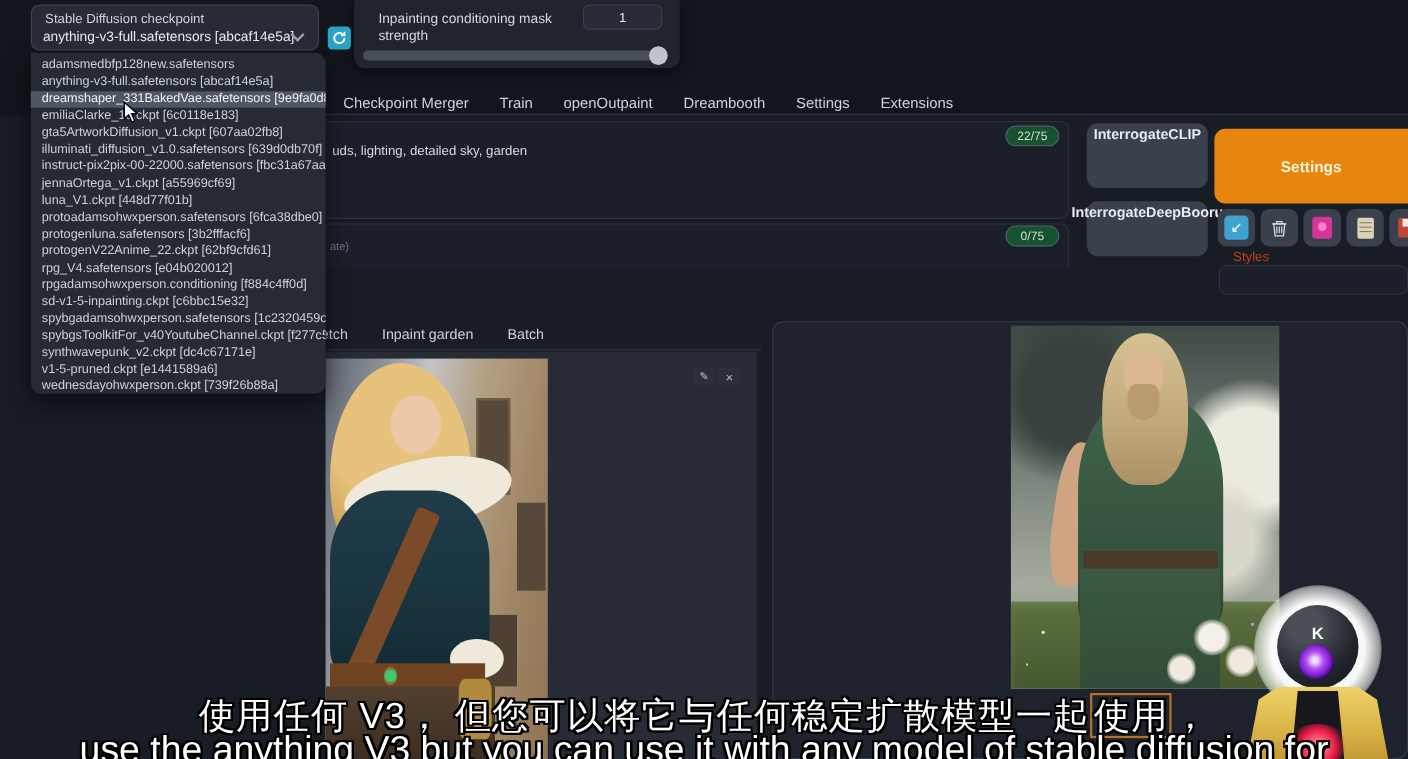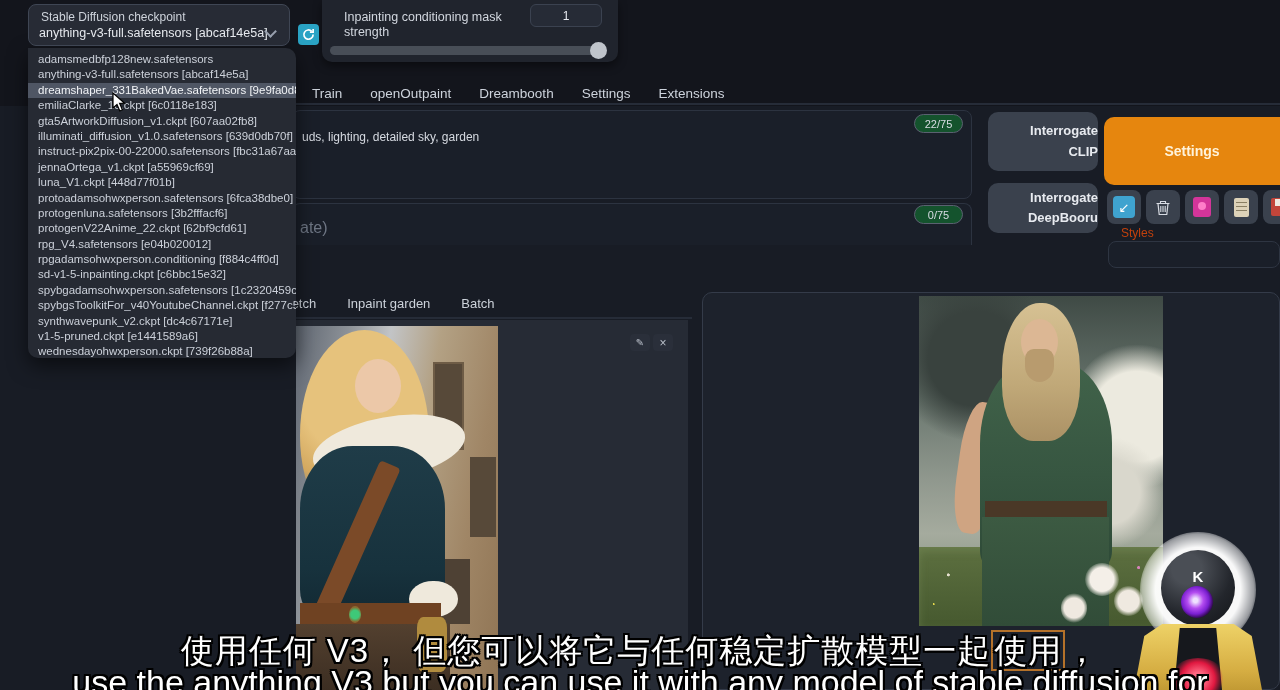--- a/index.html
+++ b/index.html
@@ -34,25 +34,25 @@
   
   .prompt-box { position:absolute; left:292px; top:110px; width:680px; height:89px; background:#1a1f29;
                 border:1px solid #2c3340; border-radius:8px; }
   .neg-box { position:absolute; left:292px; top:203px; width:680px; height:42px; background:#1a1f29;
              border:1px solid #2c3340; border-radius:8px 8px 0 0; border-bottom:none; }
   .counter { position:absolute; width:49px; height:19px; border:1px solid #5a6170; border-radius:10px;
              background:#14532d; color:#d8dce3; font-size:11px; display:flex; align-items:center; justify-content:center; }
   .counter.c1 { left:914px; top:114px; }
   .counter.c2 { left:914px; top:205px; }
   .prompt-text { position:absolute; left:302px; top:130px; font-size:12px; color:#d6dae1; }
-  .neg-text { position:absolute; left:300px; top:219px; font-size:16px; color:#6e7684; }
+  .neg-text { position:absolute; left:300px; top:219px; font-size:10px; color:#6e7684; }
 
   
   .btn-gray { position:absolute; background:#3a414d; border-radius:10px; color:#e8ebf0; font-size:13px;
-              font-weight:bold; text-align:right; line-height:1.55; display:flex; flex-direction:column;
+              font-weight:bold; text-align:left; line-height:1.55; display:flex; 
               justify-content:center; cursor:pointer; }
   .i-clip { left:988px; top:112px; width:110px; height:59px; }
   .i-booru { left:988px; top:183px; width:110px; height:50px; }
   .generate { position:absolute; left:1104px; top:117px; width:176px; height:68px; background:#e6860e;
               border-radius:10px 0 0 10px; color:#fff3da; font-size:14px; font-weight:bold;
               display:flex; align-items:center; justify-content:center; cursor:pointer; }
   .mini-btn { position:absolute; top:190px; width:34px; height:34px; background:#3a414d; border-radius:8px;
               display:flex; align-items:center; justify-content:center; cursor:pointer; }
   .mb1{left:1107px;} .mb2{left:1146px;} .mb3{left:1185px;} .mb4{left:1224px;} .mb5{left:1263px;}
   .paste-glyph { width:22px; height:22px; background:#3fa3cf; border-radius:4px; color:#fff; font-size:13px;
@@ -187,20 +187,21 @@
   <div class="slider-handle"></div>
   <div class="refresh-btn">
     <svg width="13" height="13" viewBox="0 0 14 14">
       <path d="M12 7a5 5 0 1 1-1.5-3.5" fill="none" stroke="#fff" stroke-width="1.8"></path>
       <path d="M12 1v3.5H8.5" fill="none" stroke="#fff" stroke-width="1.8"></path>
     </svg>
   </div>
 
   <div class="nav-tabs">
 
+  <div class="nav-tab">Checkpoint Merger</div>
       <div class="nav-tab">Train</div>
       <div class="nav-tab">openOutpaint</div>
       <div class="nav-tab">Dreambooth</div>
       <div class="nav-tab">Settings</div>
       <div class="nav-tab">Extensions</div>
     </div>
   <div class="tab-underline"></div>
 
   <div class="prompt-box"></div>
   <div class="prompt-text">uds, lighting, detailed sky, garden</div>

